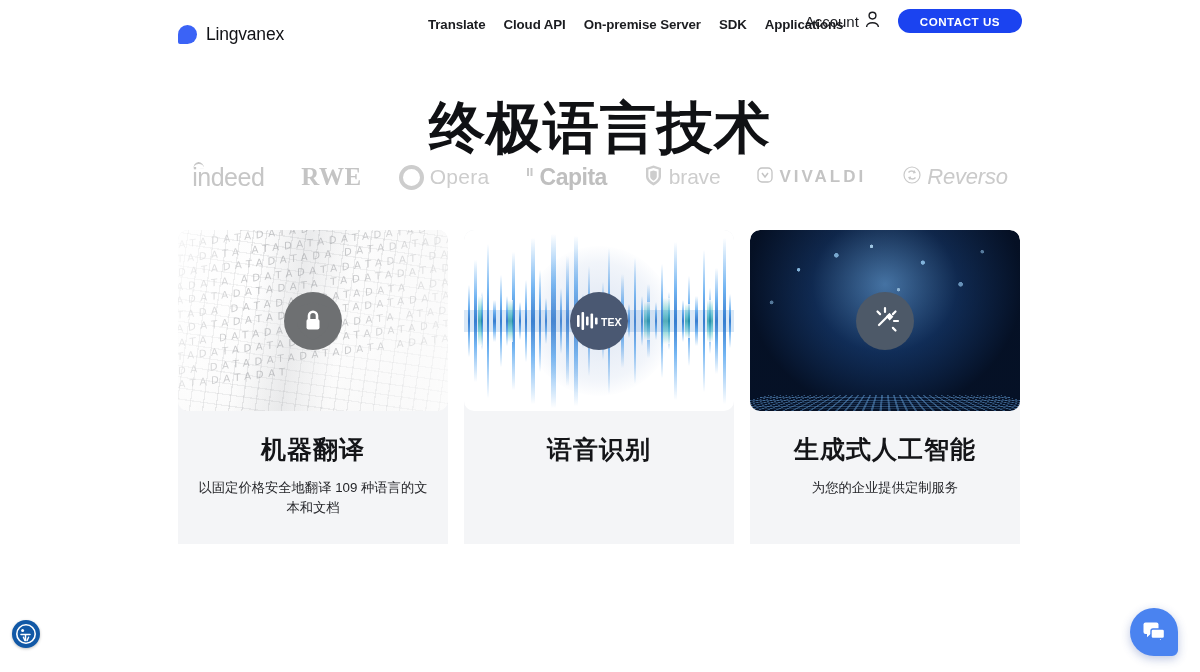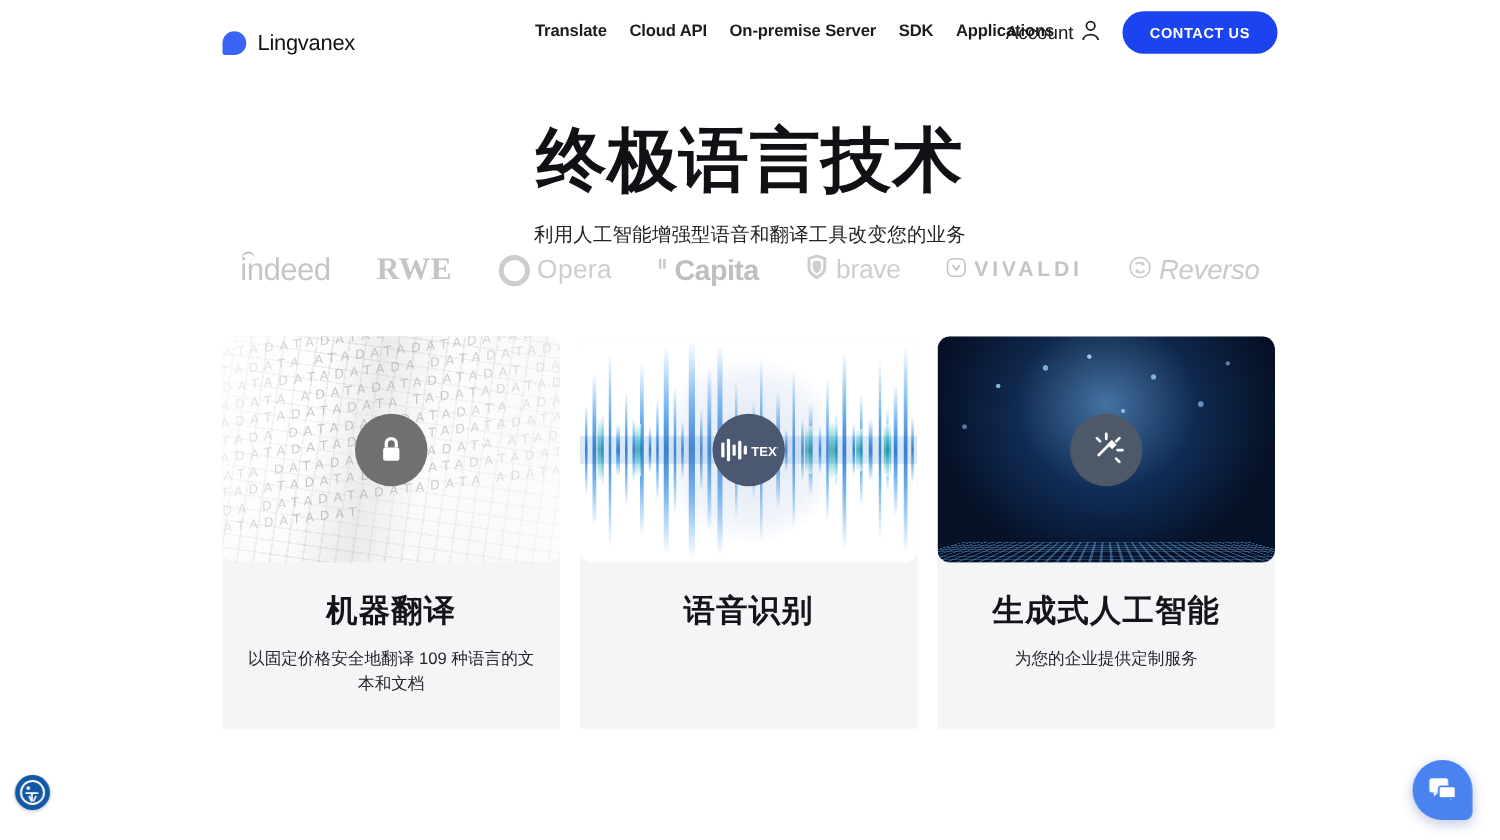--- a/index.html
+++ b/index.html
@@ -74,21 +74,21 @@
     cursor: pointer;
   }
   .contact-btn {
     background: #1b43f0;
     color: #fff;
     font-size: 11.6px;
     font-weight: 700;
     letter-spacing: 0.5px;
     border: none;
     border-radius: 21px;
-    height: 34px;
+    height: 24px;
     padding: 0 22px;
     cursor: pointer;
     font-family: inherit;
   }
 
   
   .hero { text-align: center; padding-top: 44px; }
   .hero-title {
     font-size: 56px;
     font-weight: 700;
@@ -296,21 +296,20 @@
           <path d="M1.6 16c0-2.6 2.6-4.3 5.9-4.3S13.4 13.4 13.4 16"></path>
         </svg>
       </span>
     </div>
     <button class="contact-btn">CONTACT US</button>
   </div>
 </header>
 
 <section class="hero">
   <h1 class="hero-title">终极语言技术</h1>
-  <p class="hero-sub">利用人工智能增强型语音和翻译工具改变您的业务</p>
 </section>
 
 <section class="logos">
   <div class="logo-item">
     <span class="lg-indeed"><span class="dotcap"></span><span>indeed</span></span>
   </div>
 
   <div class="logo-item">
     <span class="lg-rwe">RWE</span>
   </div>

